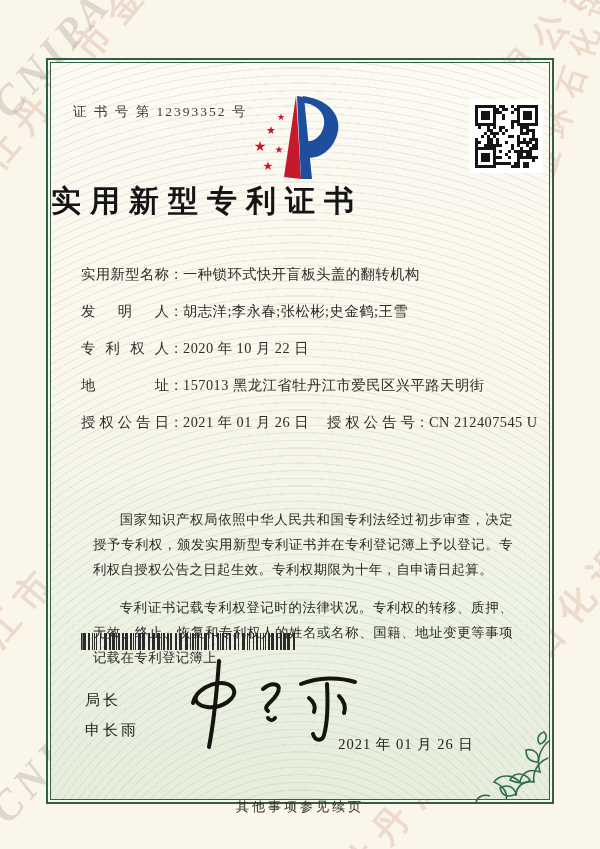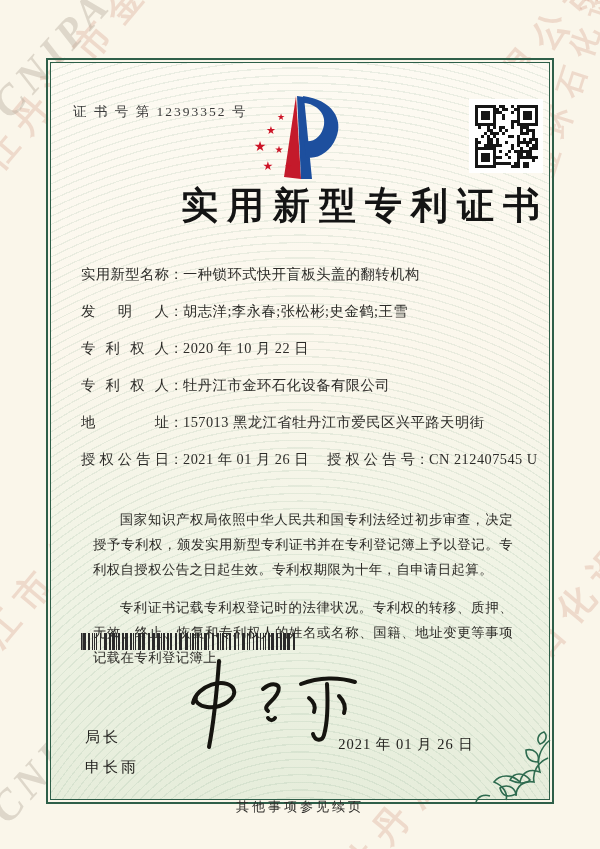--- a/index.html
+++ b/index.html
@@ -34,39 +34,39 @@
     box-sizing:border-box;
   }
 
   .cert-no{position:absolute;left:22px;top:40px;font-size:13.5px;letter-spacing:2px;color:#3a3a3a;}
 
   .logo{position:absolute;left:50%;top:28px;transform:translateX(-50%);}
 
   .qr-box{position:absolute;right:6px;top:36px;width:74px;height:74px;background:#fff;
     display:flex;align-items:center;justify-content:center;}
 
-  .title{position:absolute;left:0;top:118px;width:100%;text-align:right;
-    font-size:37px;font-weight:700;letter-spacing:9px;color:#141414;}
+  .title{position:absolute;left:0;top:118px;width:100%;text-align:left;
+    font-size:30px;font-weight:700;letter-spacing:9px;color:#141414;}
 
   
   .fields{position:absolute;left:30px;top:186px;right:20px;margin-top:16px;}
   .frow{height:37px;font-size:14.3px;color:#2d2c29;white-space:nowrap;}
   .flabel{display:inline-block;width:88px;text-align:justify;text-align-last:justify;vertical-align:top;}
   .colon{display:inline-block;width:14px;vertical-align:top;}
   .fvalue{letter-spacing:0.5px;}
   .grant .fvalue-date{display:inline-block;width:130px;}
   .grant .flabel2{display:inline-block;width:88px;margin-left:14px;text-align:justify;text-align-last:justify;vertical-align:top;}
 
   
   .paras{position:absolute;left:30px;top:432px;right:24px;color:#2c2b27;}
   .paras p{margin:12px;font-size:13.4px;line-height:1.88;text-align:justify;text-indent:2em;letter-spacing:0.4px;}
 
   .barcode{position:absolute;left:30px;top:570px;}
 
-  .sig-block{position:absolute;left:34px;top:659px;font-size:15px;color:#23221f;line-height:30px;letter-spacing:3px;}
+  .sig-block{position:absolute;left:34px;top:622px;font-size:15px;color:#23221f;line-height:30px;letter-spacing:3px;}
   .sig-script{position:absolute;left:116px;top:588px;}
 
   .issue-date{position:absolute;right:28px;top:672px;width:230px;text-align:center;
     font-size:14.5px;letter-spacing:1px;color:#23221f;}
 
   .page-info{position:absolute;left:0;bottom:7px;width:100%;text-align:center;
     font-size:12.3px;color:#33322f;letter-spacing:1px;}
 
   .flourish{position:absolute;right:-3px;bottom:-3px;}
 
@@ -251,23 +251,20 @@
       <div class="frow">
         <span class="flabel">实用新型名称</span><span class="colon">：</span><span class="fvalue">一种锁环式快开盲板头盖的翻转机构</span>
       </div>
       <div class="frow">
         <span class="flabel">发明人</span><span class="colon">：</span><span class="fvalue">胡志洋;李永春;张松彬;史金鹤;王雪</span>
       </div>
       <div class="frow">
         <span class="flabel">专利权人</span><span class="colon">：</span><span class="fvalue">2020 年 10 月 22 日</span>
       </div>
       <div class="frow">
-        <span class="flabel">专利权人</span><span class="colon">：</span><span class="fvalue">牡丹江市金环石化设备有限公司</span>
-      </div>
-      <div class="frow">
         <span class="flabel">地址</span><span class="colon">：</span><span class="fvalue">157013 黑龙江省牡丹江市爱民区兴平路天明街</span>
       </div>
       <div class="frow grant">
         <span class="flabel">授权公告日</span><span class="colon">：</span><span class="fvalue fvalue-date">2021 年 01 月 26 日</span><span class="flabel2">授权公告号</span><span class="colon">：</span><span class="fvalue">CN 212407545 U</span>
       </div>
     </div>
 
     <div class="paras">
       <p>国家知识产权局依照中华人民共和国专利法经过初步审查，决定授予专利权，颁发实用新型专利证书并在专利登记簿上予以登记。专利权自授权公告之日起生效。专利权期限为十年，自申请日起算。</p>
       <p>专利证书记载专利权登记时的法律状况。专利权的转移、质押、无效、终止、恢复和专利权人的姓名或名称、国籍、地址变更等事项记载在专利登记簿上。</p>

